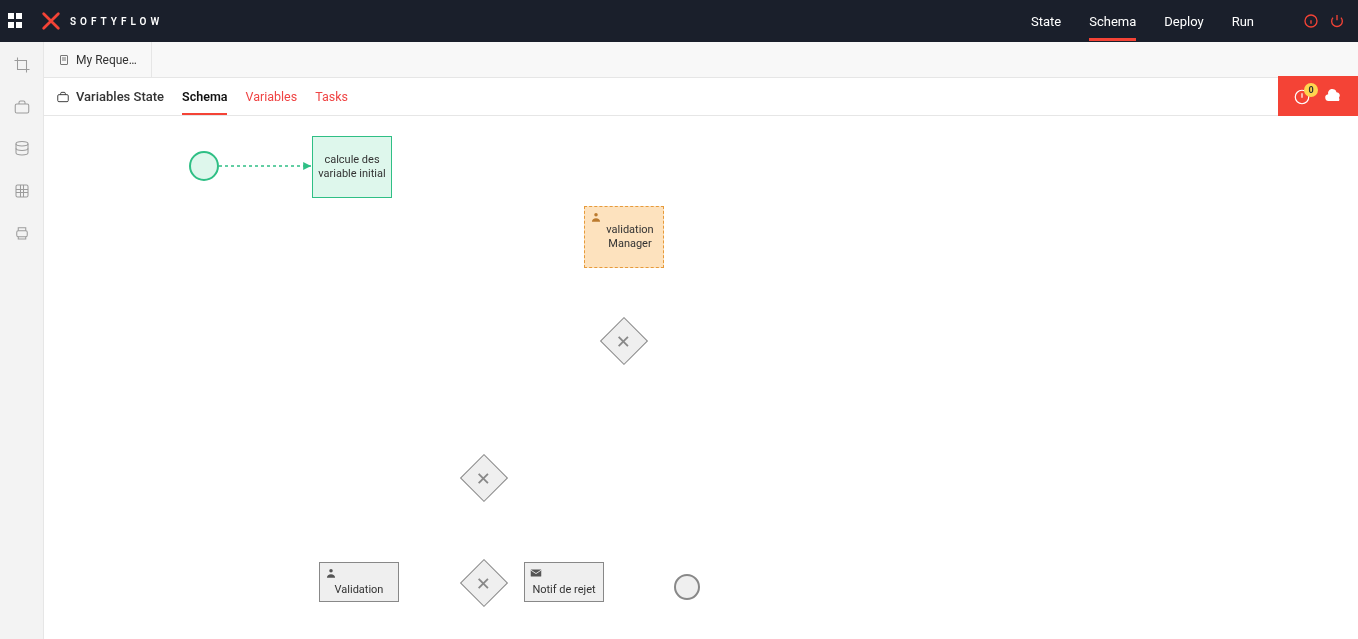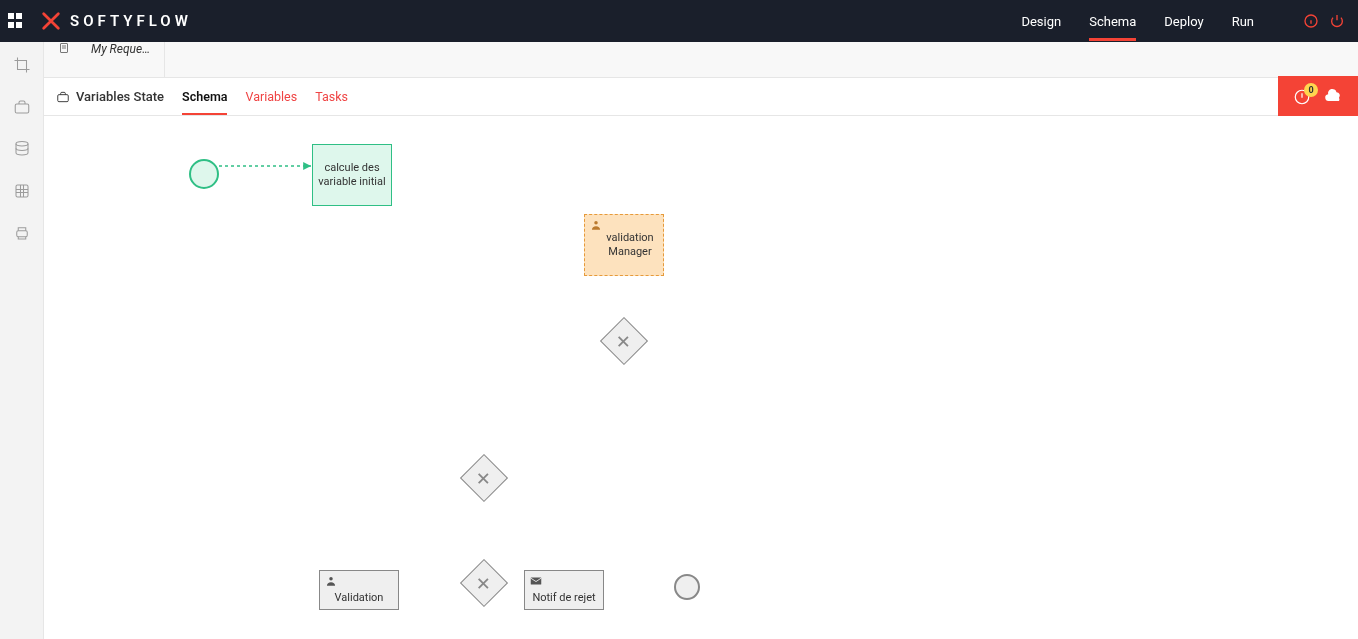--- a/index.html
+++ b/index.html
@@ -14,21 +14,21 @@
     align-items: center;
     color: #fff;
     padding: 0 12px 0 4px;
     position: relative;
     z-index: 30;
   }
   .apps-btn { width: 24px; height: 24px; display: flex; flex-wrap: wrap; padding: 4px; gap: 2px; cursor: pointer; margin-right: 12px; }
   .apps-btn span { width: 6px; height: 6px; background: #fff; }
   .logo { display: flex; align-items: center; gap: 8px; }
   .logo-mark svg { display: block; }
-  .logo-text { font-size: 15px; font-weight: 600; letter-spacing: 4px; }
+  .logo-text { font-size: 10px; font-weight: 600; letter-spacing: 4px; }
   .topnav { margin-left: auto; display: flex; align-items: center; gap: 28px; font-size: 13px; }
   .topnav-item { color: #fff; cursor: pointer; padding: 12px 0; }
   .topnav-item.active { box-shadow: inset 0 -3px 0 #f44336; }
   .top-icons { display: flex; align-items: center; gap: 8px; margin-left: 20px; }
   .top-icon { width: 18px; height: 18px; display: inline-flex; align-items: center; justify-content: center; cursor: pointer; }
   .top-icon.red svg { stroke: #f44336; }
   .top-icon svg { stroke: #f44336; }
 
   
   .main { display: flex; height: calc(100% - 42px); }
@@ -47,27 +47,26 @@
   
   .tabs {
     height: 36px;
     background: #f8f8f8;
     border-bottom: 1px solid #e6e6e6;
     display: flex;
   }
   .tab {
     height: 100%;
     padding: 0 14px;
-    display: flex; gap: 21px;
+    display: flex; align-items: center; gap: 6px;
     font-size: 12px;
     background: #fff;
     border-right: 1px solid #e6e6e6;
     max-width: 140px;
     cursor: pointer;
-    font-style: italic;
   }
   .tab:first-child { background: #f8f8f8; }
   .tab-icon { width: 12px; height: 12px; flex: none; }
   .tab-icon svg { width: 12px; height: 12px; }
   .tab-label { white-space: nowrap; overflow: hidden; text-overflow: ellipsis; color: #333; }
   .tab.active .tab-label { color: #1e88ff; }
   .tab.active .tab-icon svg { stroke: #1e88ff; }
 
   
   .toolbar {
@@ -107,21 +106,20 @@
 
   
   .canvas { flex: 1; position: relative; background: #fff; overflow: hidden; }
 
   .node {
     position: absolute;
     font-size: 11px;
     color: #333;
     display: flex; align-items: center; justify-content: center; text-align: center;
     padding: 4px;
-    margin-top: 8px;
   }
   
   .start-event {
     width: 30px; height: 30px; border-radius: 50%;
     border: 2px solid #2fbf85; background: #def7ec;
   }
   
   .task-green {
     width: 80px; height: 62px;
     border: 1px solid #2fbf85; background: #def7ec;
@@ -187,21 +185,21 @@
     </div>
   <div class="logo">
     <span class="logo-mark">
       <svg width="22" height="22" viewBox="0 0 24 24">
           <path d="M4 4 L20 20 M20 4 L4 20" stroke="#f44336" stroke-width="3" stroke-linecap="round"></path>
         </svg>
     </span>
     <span class="logo-text">SOFTYFLOW</span>
   </div>
   <div class="topnav">
-    <div class="topnav-item">Design</div>
+    <div class="topnav-item">State</div>
     <div class="topnav-item active">Schema</div>
     <div class="topnav-item">Deploy</div>
     <div class="topnav-item">Run</div>
     <div class="top-icons">
       <span class="top-icon red">
         <svg viewBox="0 0 24 24" width="16" height="16" fill="none" stroke-width="2">
             <circle cx="12" cy="12" r="9"></circle>
             <line x1="12" y1="8" x2="12" y2="8"></line>
             <line x1="12" y1="11" x2="12" y2="16"></line>
           </svg>

